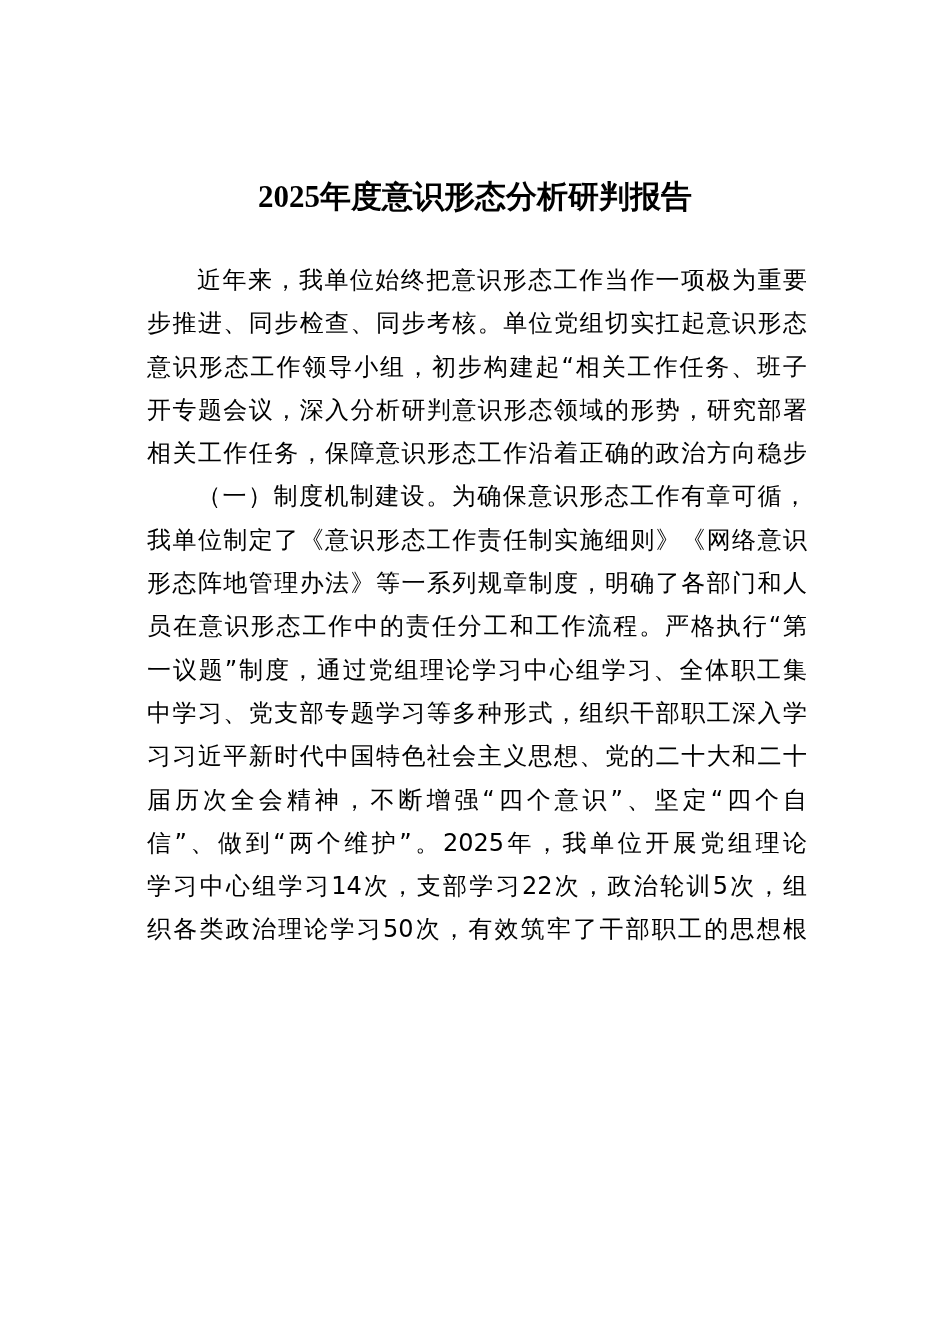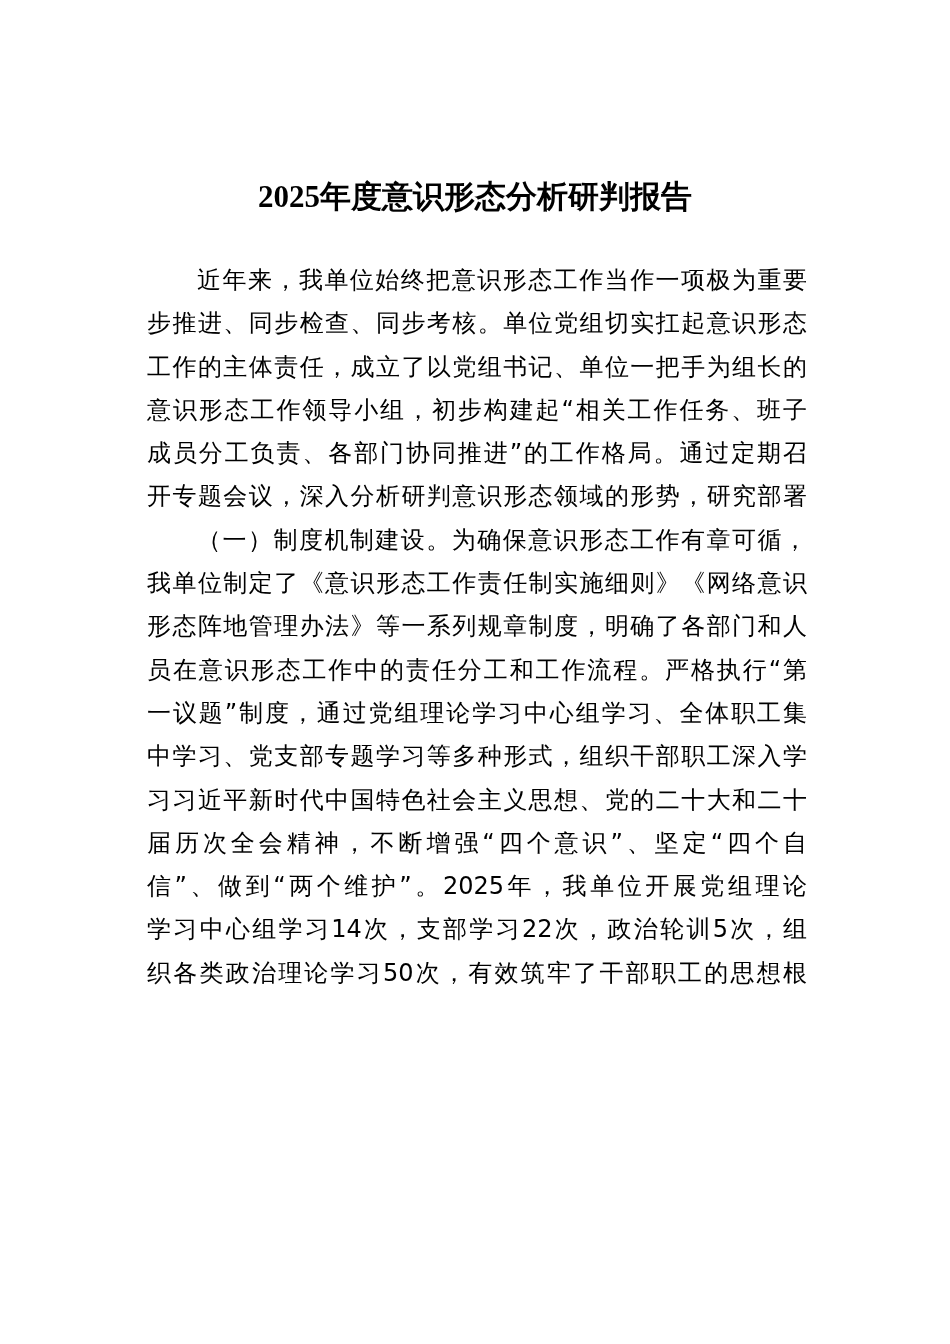--- a/index.html
+++ b/index.html
@@ -67,24 +67,23 @@
 
 <div class="page">
 
   <div class="title">2025年度意识形态分析研判报告</div>
 
   <div class="body-text">
 
     <div>
       <div class="line indent">近年来，我单位始终把意识形态工作当作一项极为重要</div>
       <div class="line">步推进、同步检查、同步考核。单位党组切实扛起意识形态</div>
-      <div class="line">工作的主体责任，成立了以党组书记、单位一把手为组长的</div>
       <div class="line">意识形态工作领导小组，初步构建起“相关工作任务、班子</div>
-      <div class="line">成员分工负责、各部门协同推进”的工作格局。通过定期召</div>
       <div class="line">开专题会议，深入分析研判意识形态领域的形势，研究部署</div>
+      <div class="line">相关工作任务，保障意识形态工作沿着正确的政治方向稳步</div>
     </div>
 
 
     <div>
       <div class="line indent">（一）制度机制建设。为确保意识形态工作有章可循，</div>
       <div class="line">我单位制定了《意识形态工作责任制实施细则》《网络意识</div>
       <div class="line">形态阵地管理办法》等一系列规章制度，明确了各部门和人</div>
       <div class="line">员在意识形态工作中的责任分工和工作流程。严格执行“第</div>
       <div class="line">一议题”制度，通过党组理论学习中心组学习、全体职工集</div>
       <div class="line">中学习、党支部专题学习等多种形式，组织干部职工深入学</div>

